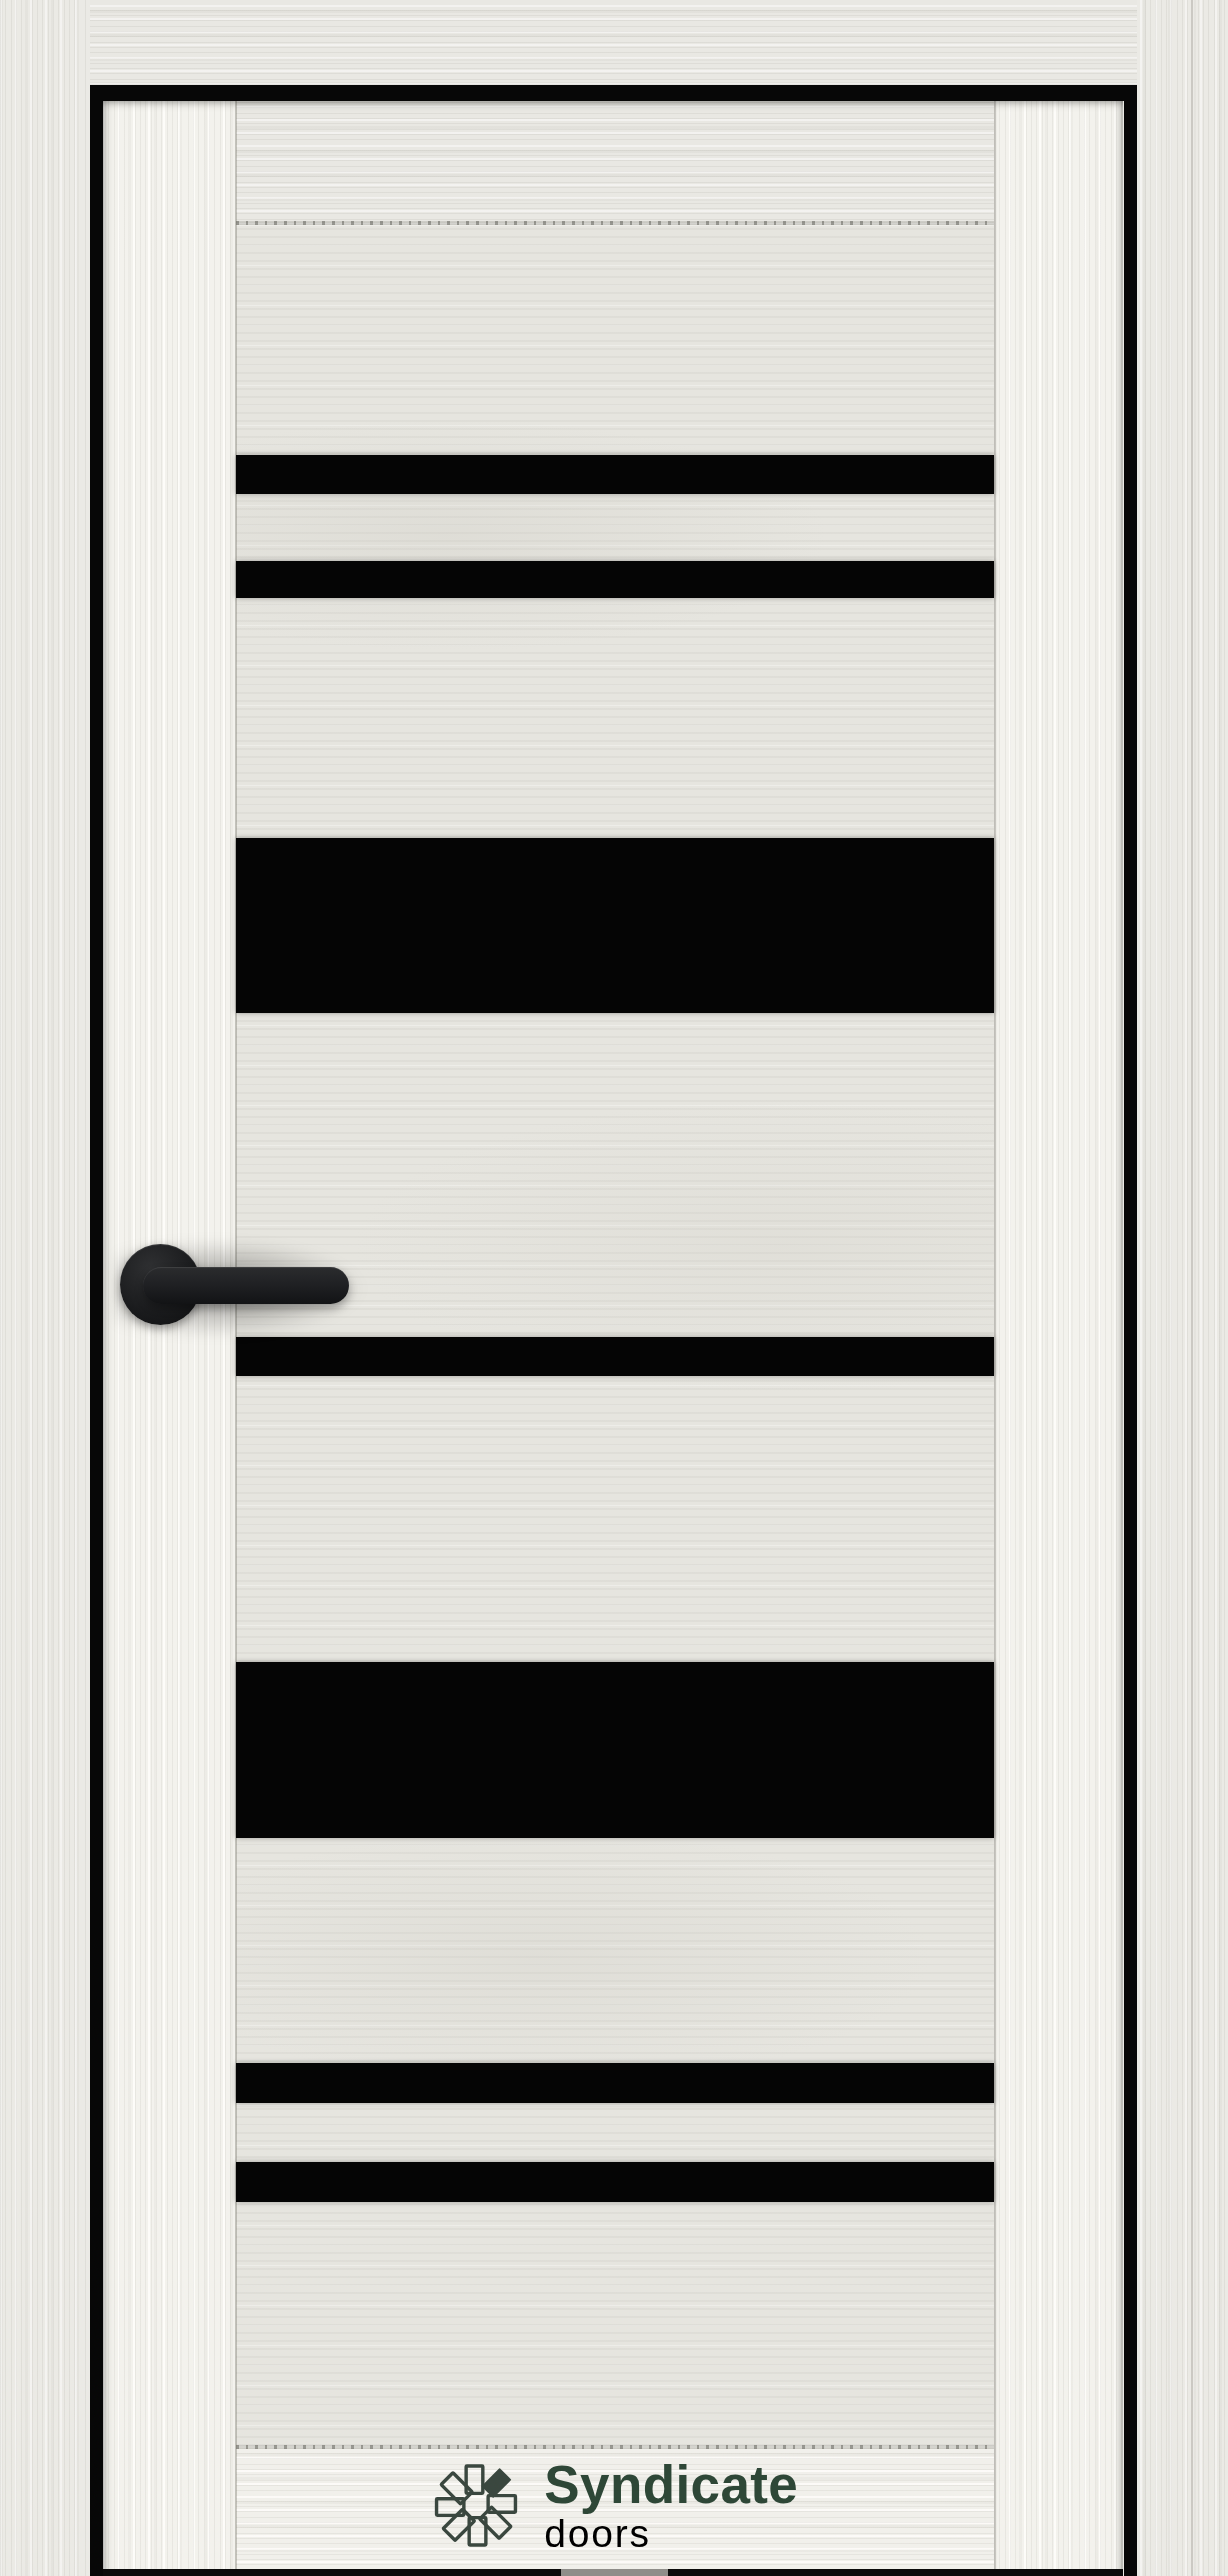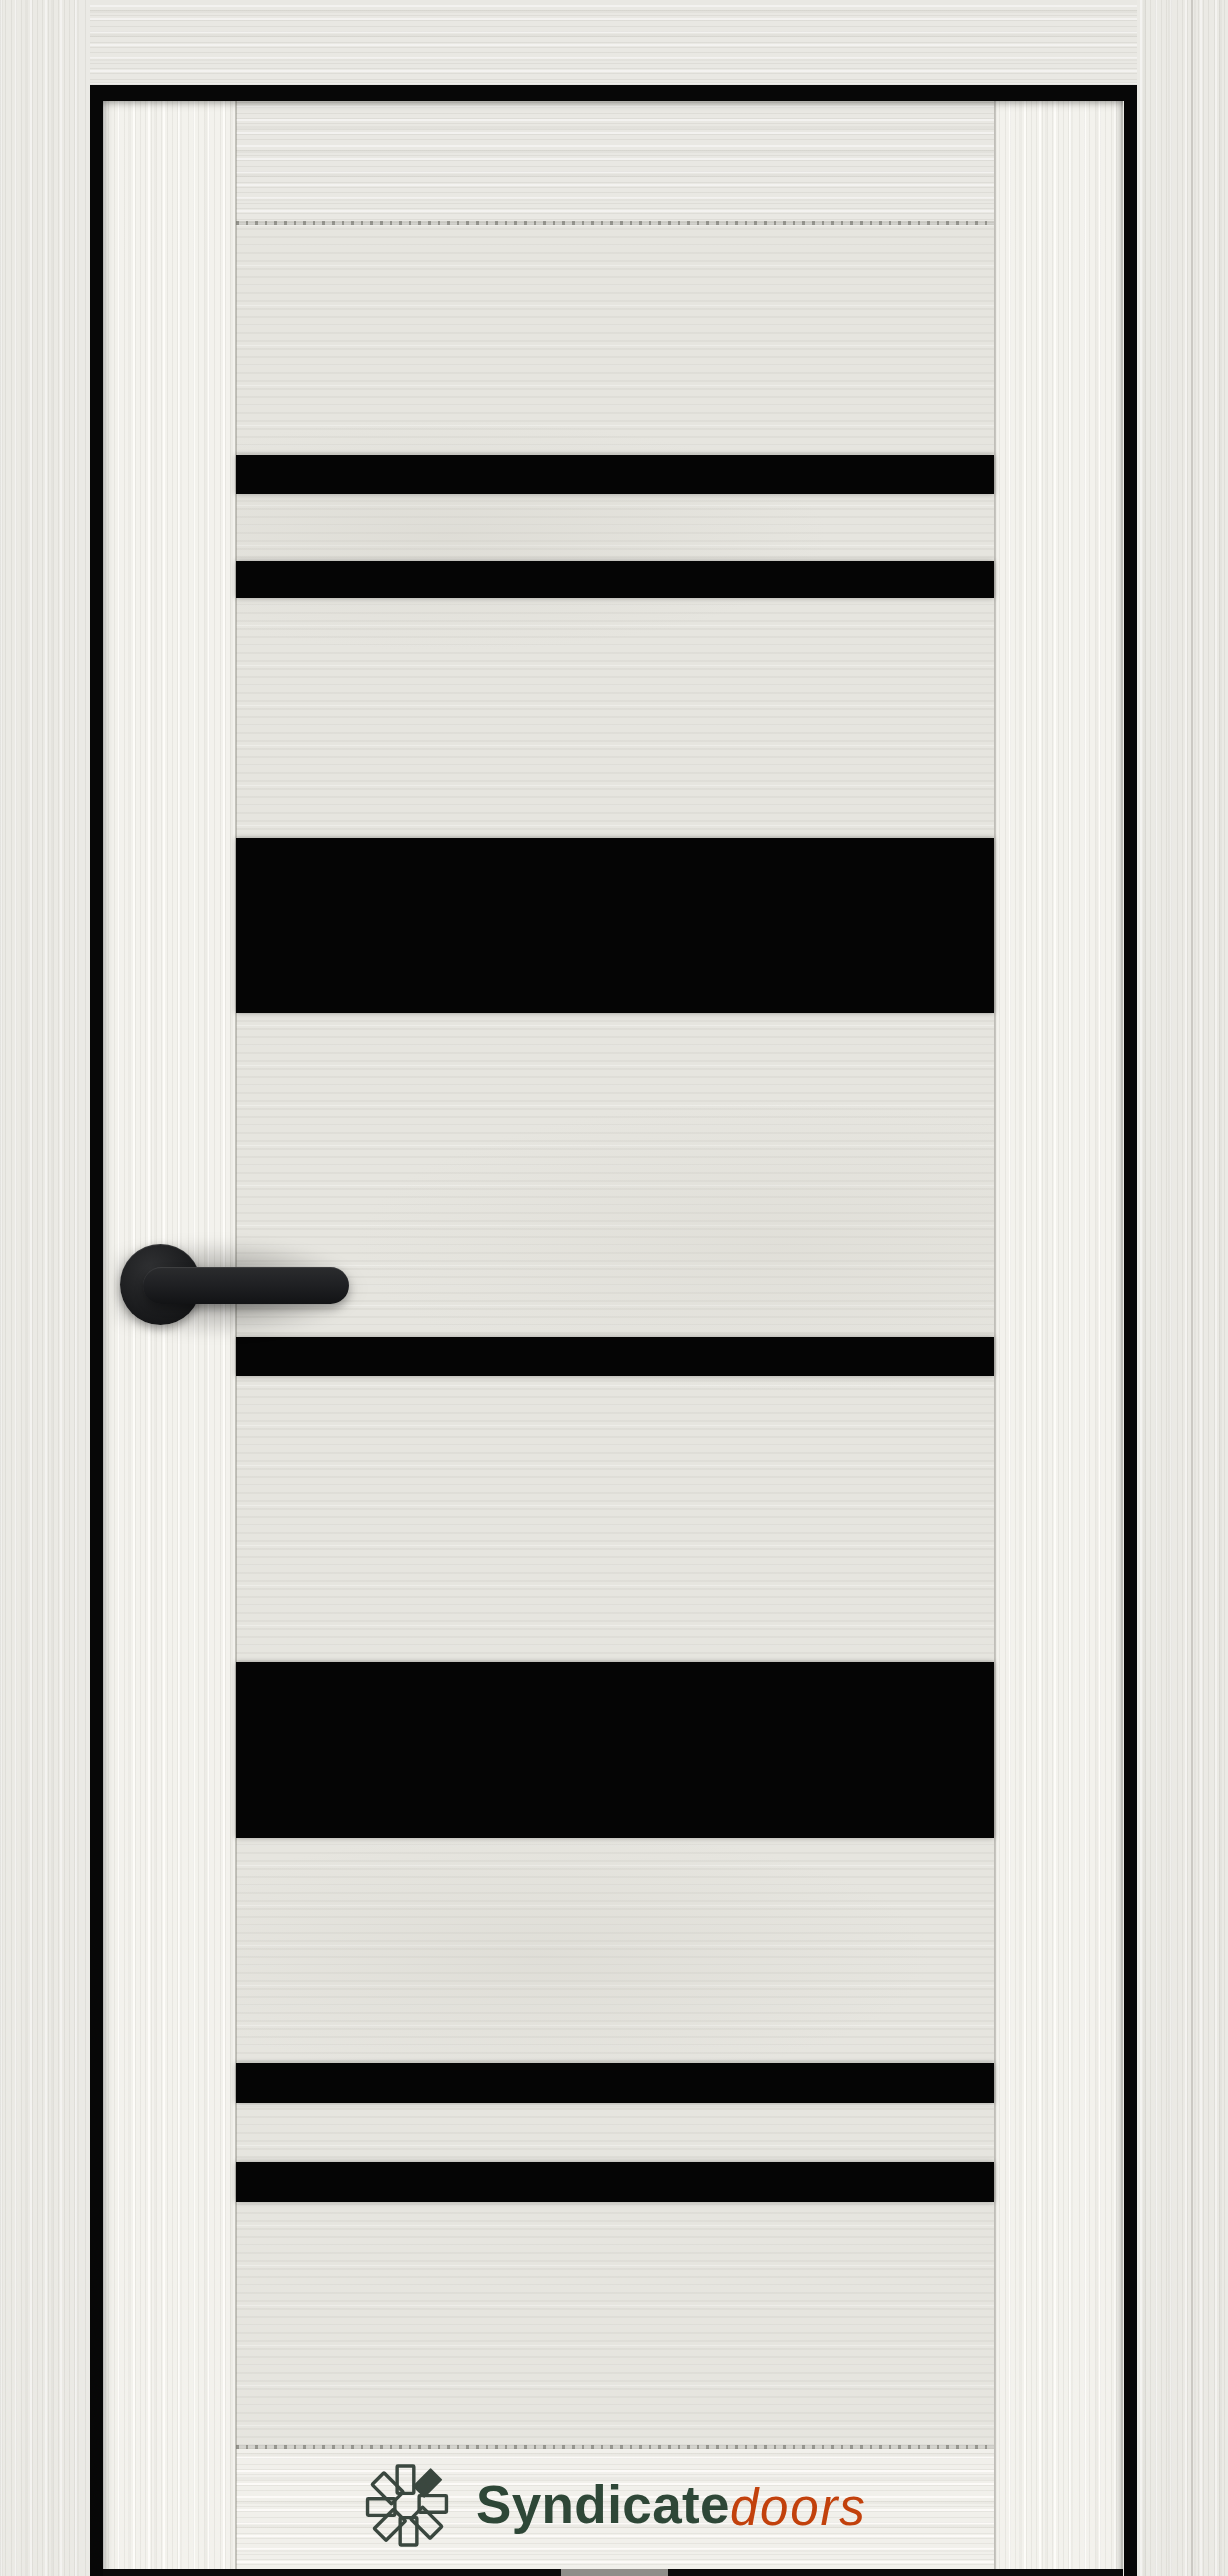--- a/index.html
+++ b/index.html
@@ -76,28 +76,28 @@
     background:linear-gradient(180deg,#2b2c2e 0%,#202124 45%,#121315 100%);
     box-shadow:0 4.4px 8.8px rgba(0,0,0,0.30), inset 0 0.9px 0.9px rgba(255,255,255,0.10);
   }
 
   
   .brand{
     left:236px;top:2452px;width:758px;height:107px;
     display:flex;justify-content:center;align-items:center;gap:24.5px;
   }
   .brand-mark{flex:0 0 auto;}
-  .brand-text{display:flex;flex-direction:row;align-items:flex-start;text-align:center;}
+  .brand-text{display:flex;flex-direction:column;align-items:flex-start;text-align:center;}
   .brand-name{
     font-size:53px;font-weight:bold;line-height:1;
     color:#2e4737;letter-spacing:0.4px;
   }
   .brand-tagline{
-    font-size:51px;font-style:italic;font-weight:normal;line-height:1;
-    color:#c2410c;letter-spacing:1.8px;margin-top:3.5px;
+    font-size:39px;font-weight:normal;line-height:1;
+    color:#000000;letter-spacing:1.8px;margin-top:3.5px;
   }
 
   
   .floor-strip{left:103px;top:2569px;width:1020px;height:7px;background:#0b0b0b;}
   .floor-notch{left:561px;top:2569px;width:107px;height:7px;background:#8f8e8a;}
 </style>
 </head>
 <body>
 
 <div class="stage">

